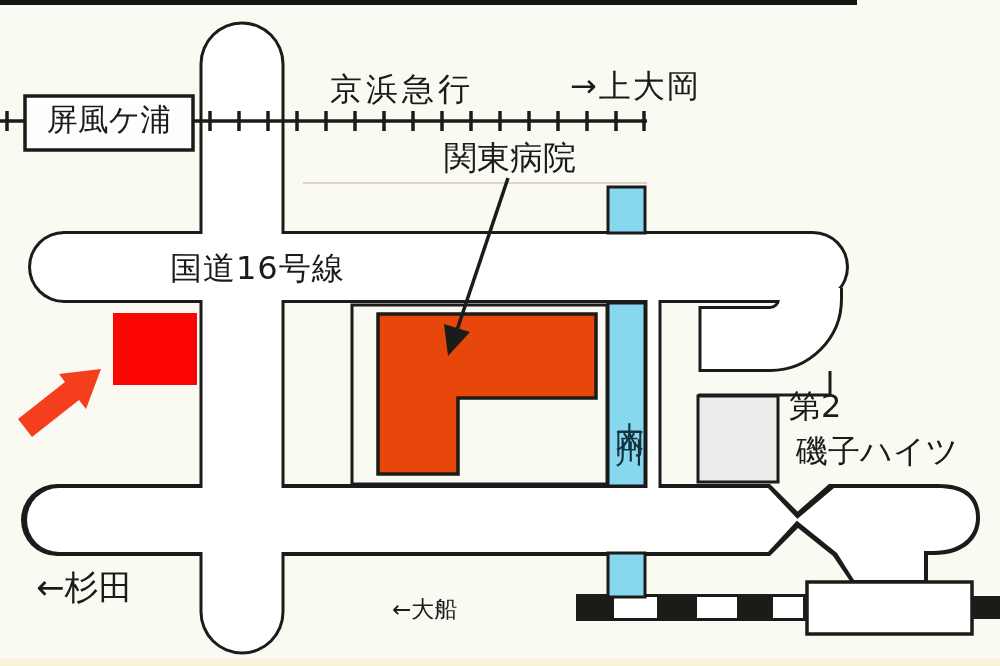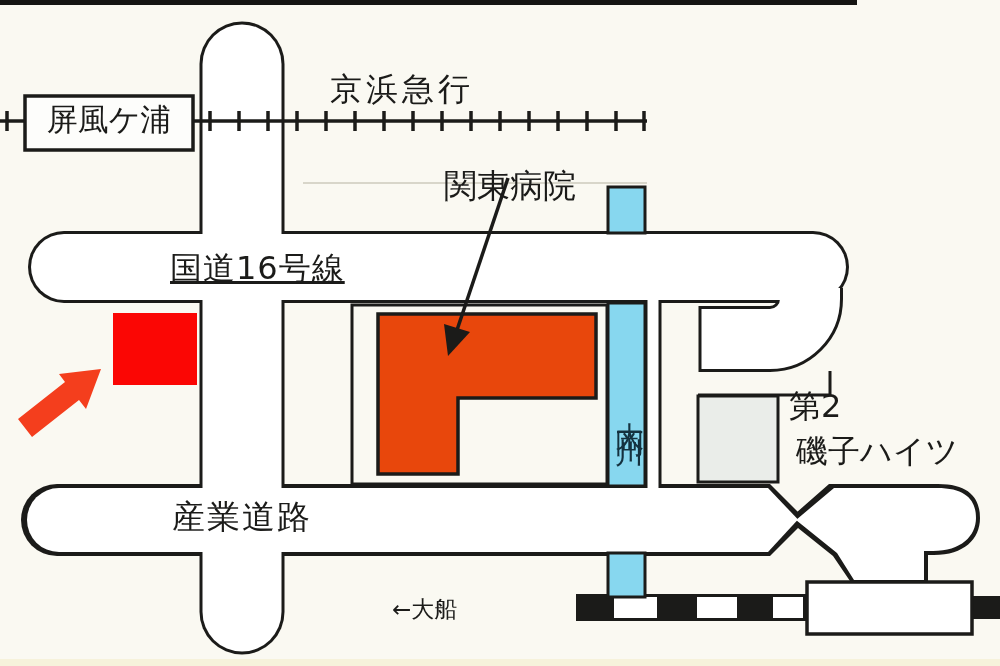--- a/index.html
+++ b/index.html
@@ -84,32 +84,33 @@
 
   <rect x="25" y="96" width="168" height="54" fill="#FDFDFB" stroke="#1B1B19" stroke-width="3.5"></rect>
   <rect x="807" y="582" width="165" height="52" fill="#FFFFFF" stroke="#1B1B19" stroke-width="3.5"></rect>
 
   <rect x="0" y="0" width="857" height="5" fill="#151513"></rect>
   <rect x="0" y="659" width="1000" height="7" fill="#F6F2DB"></rect>
 </svg>
 
 <div class="lbl" style="left:330px;top:73px;font-size:32px;letter-spacing:4px;">京浜急行</div>
 
+<div class="lbl" style="left:570px;top:70px;font-size:32px;letter-spacing:2px;">→上大岡</div>
 
 <div class="lbl lbl-center" style="left:25px;top:96px;width:168px;height:46px;font-size:31px;">屏風ケ浦</div>
 
-<div class="lbl" style="left:444px;top:141px;font-size:33px;margin-top:28px;">関東病院</div>
+<div class="lbl" style="left:444px;top:141px;font-size:33px;">関東病院</div>
 
-<div class="lbl" style="left:170px;top:252px;font-size:32px;letter-spacing:1px;text-decoration:underline;">国道16号線</div>
+<div class="lbl" style="left:170px;top:252px;font-size:32px;letter-spacing:1px;">国道16号線</div>
 
 <div class="lbl vert" style="left:610px;top:336px;width:34px;height:150px;font-size:29px;letter-spacing:8px;color:#14313F;">大岡川</div>
 
 <div class="lbl" style="left:789px;top:390px;font-size:32px;text-align:center;">第2</div>
 
 <div class="lbl" style="left:789px;top:435px;font-size:32px;margin-left:7px;">磯子ハイツ</div>
 
-<div class="lbl" style="left:172px;top:500px;font-size:33px;letter-spacing:2px;">産業道路</div>
 
+<div class="lbl" style="left:36px;top:570px;font-size:34px;">←杉田</div>
 
 <div class="lbl" style="left:392px;top:598px;font-size:23px;">←大船</div>
 
 
 </div>
 
 </body></html>

